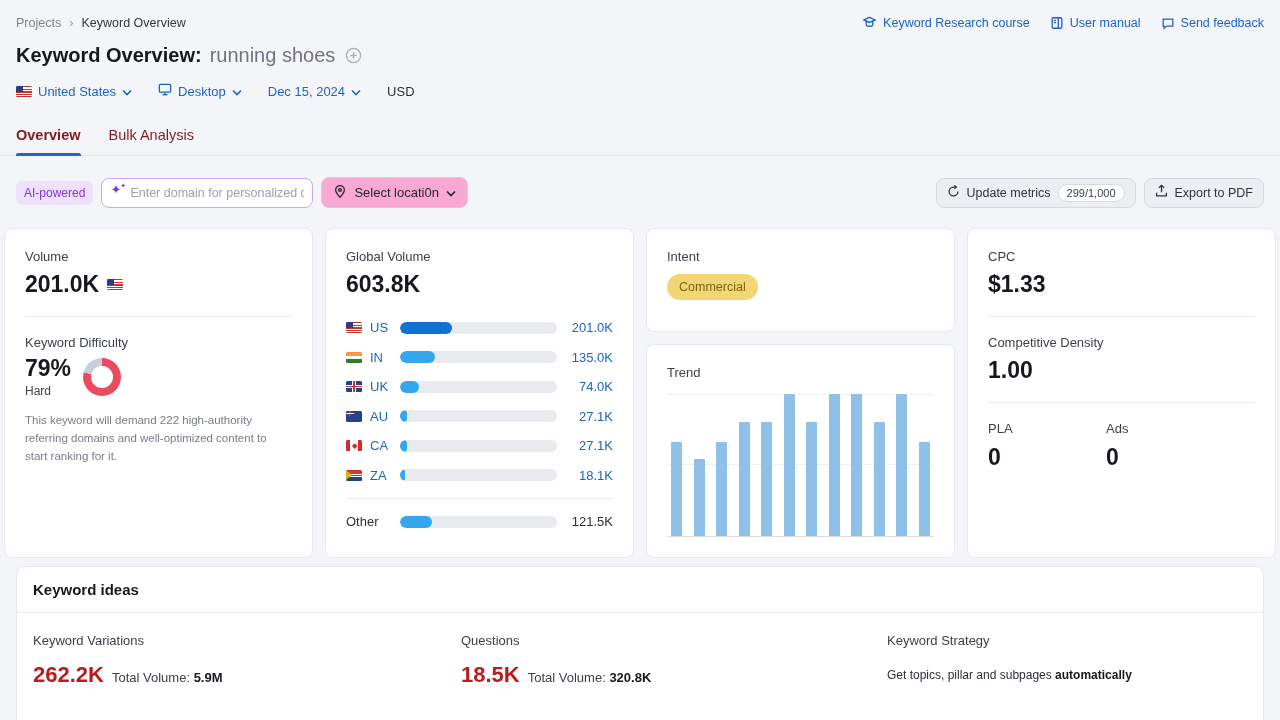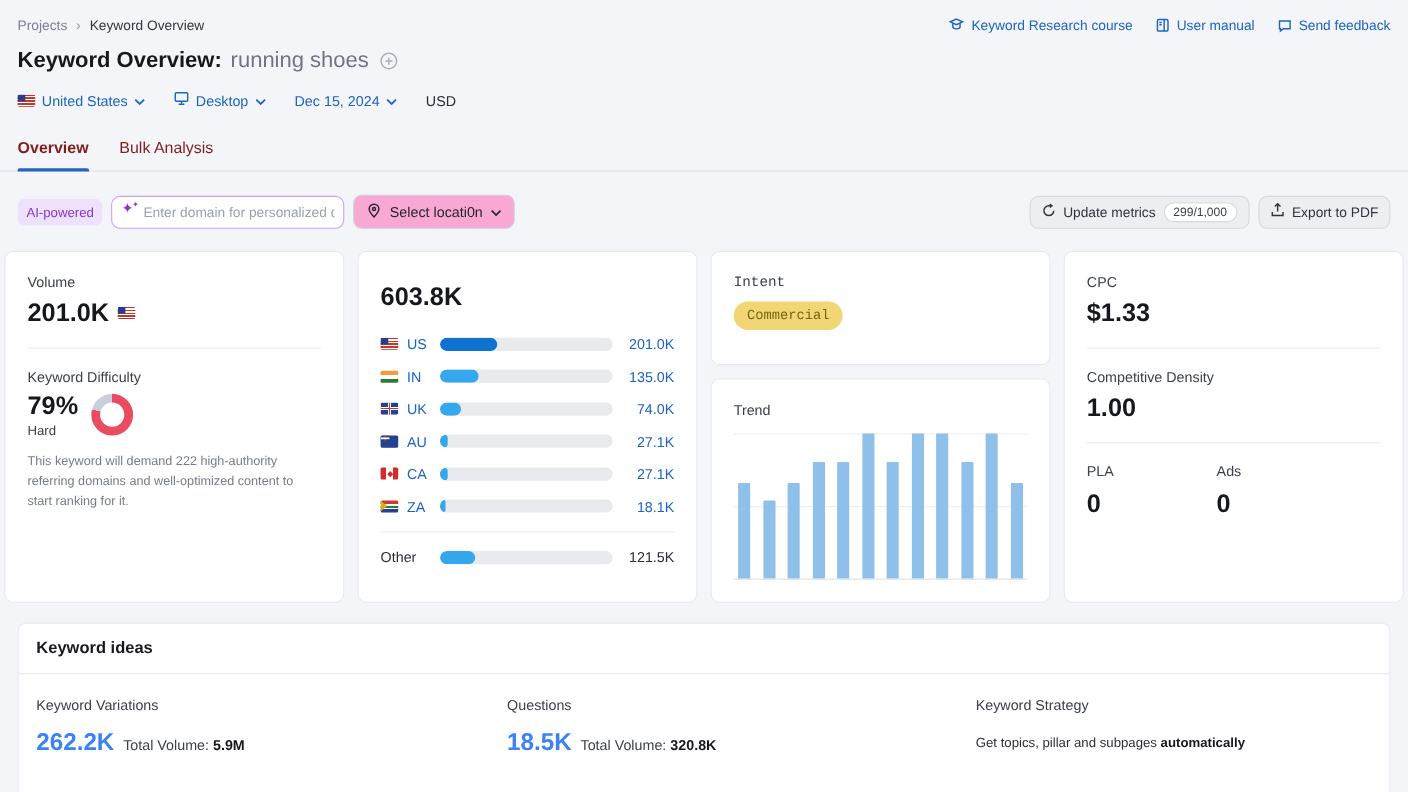--- a/index.html
+++ b/index.html
@@ -89,40 +89,40 @@
   .gv-other-label { font-size:13px; color:#2b2e36; width:46px; }
   .gv-track { flex:1; height:12px; background:#e8eaee; border-radius:6px; overflow:hidden; }
   .gv-fill { height:100%; background:#35a7ef; border-radius:6px; }
   .gv-fill.dark { background:#0f72d0; }
   .gv-val { font-size:13px; color:#1b64c1; width:48px; text-align:right; text-decoration:none; }
   .gv-val.plain { color:#2b2e36; }
   .gv-divider { border:none; border-top:1px solid #e8eaee; margin:8px 0 !important; }
 
   
   .col3 { display:flex; flex-direction:column; gap:12px; }
-  .intent-card { flex:none; height:104px;font-family:Liberation Mono, monospace; }
+  .intent-card { flex:none; height:104px; }
   .intent-badge { display:inline-block; margin-top:10px; background:#f2d675; color:#7a650f; font-size:12.5px; padding:6px 12px; border-radius:13px; }
   .trend-card { flex:1; display:flex; flex-direction:column; }
   .trend-chart { flex:1; margin-top:14px; display:flex; align-items:flex-end; justify-content:space-between; padding:0 4px;
     border-bottom:1px solid #dcdee4;
     background:linear-gradient(#eceef2,#eceef2) top/100% 1px no-repeat,
                linear-gradient(#eceef2,#eceef2) center/100% 1px no-repeat; }
   .tbar { width:11px; background:#8fc0ea; border-radius:1px 1px 0 0; }
 
   
   .two-col { display:grid; grid-template-columns:118px auto; }
   .mini-value { font-size:23px; font-weight:bold; color:#16181d; margin-top:8px; }
 
   
   .ideas-card { margin:18px 16px 0; background:#fff; border:1px solid #e7e9ef; border-radius:8px; min-height:170px; }
   .ideas-head { padding:14px 16px; font-size:15px; font-weight:bold; color:#16181d; border-bottom:1px solid #e8eaee; }
   .ideas-body { display:grid; grid-template-columns:428px 426px auto; padding:20px 16px; }
   .idea-label { font-size:13px; color:#3c4049; }
   .idea-nums { display:flex; align-items:baseline; gap:8px; margin-top:14px; }
-  .idea-big { font-size:22px; font-weight:bold; color:#3b82f6; text-decoration:none; }
+  .idea-big { font-size:22px; font-weight:bold; color:#b91c1c; text-decoration:none; }
   .idea-total { font-size:13px; color:#3c4049; }
   .idea-total b { color:#16181d; }
   .strategy-text { font-size:12px; color:#2b2e36; margin-top:20px; }
   .strategy-text b { color:#16181d; }
 </style>
 </head>
 <body>
 
 <div class="topbar">
   <div class="breadcrumb">
@@ -263,20 +263,21 @@
       <div>
         <div class="kd-pct">79%</div>
         <div class="kd-level">Hard</div>
       </div>
       <div class="kd-donut" style="background: conic-gradient(rgb(233, 75, 95) 0deg, rgb(233, 75, 95) 79%, rgb(201, 206, 219) 79%, rgb(201, 206, 219) 100%);"></div>
     </div>
     <div class="kd-desc">This keyword will demand 222 high-authority referring domains and well-optimized content to start ranking for it.</div>
   </div>
 
   <div class="card">
+    <div class="card-label">Global Volume</div>
     <div class="card-value">
         <span>603.8K</span>
       </div>
     <div class="gv-rows">
       <div class="gv-row">
         <span class="flag us"></span>
         <a href="#" class="gv-code">US</a>
         <div class="gv-track">
             <div class="gv-fill dark" style="width: 33.3%;"></div>
           </div>

